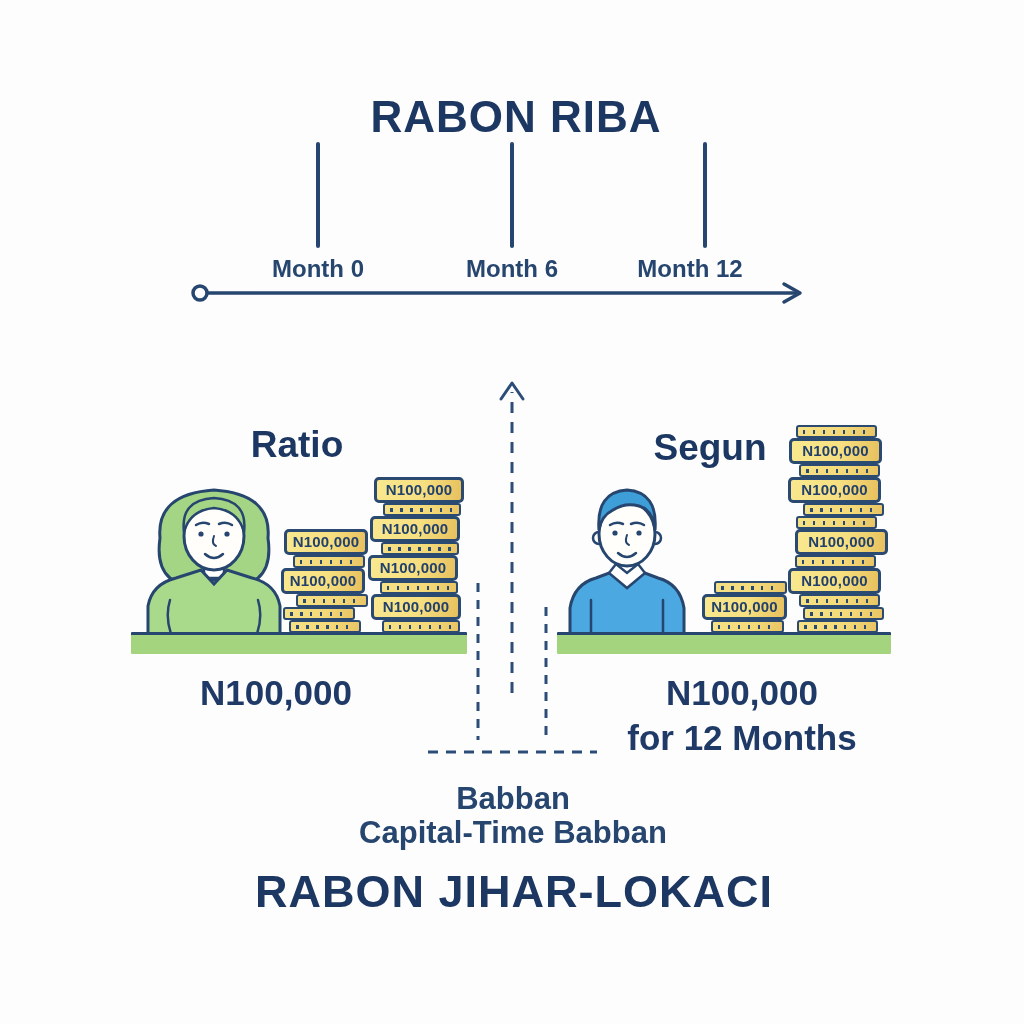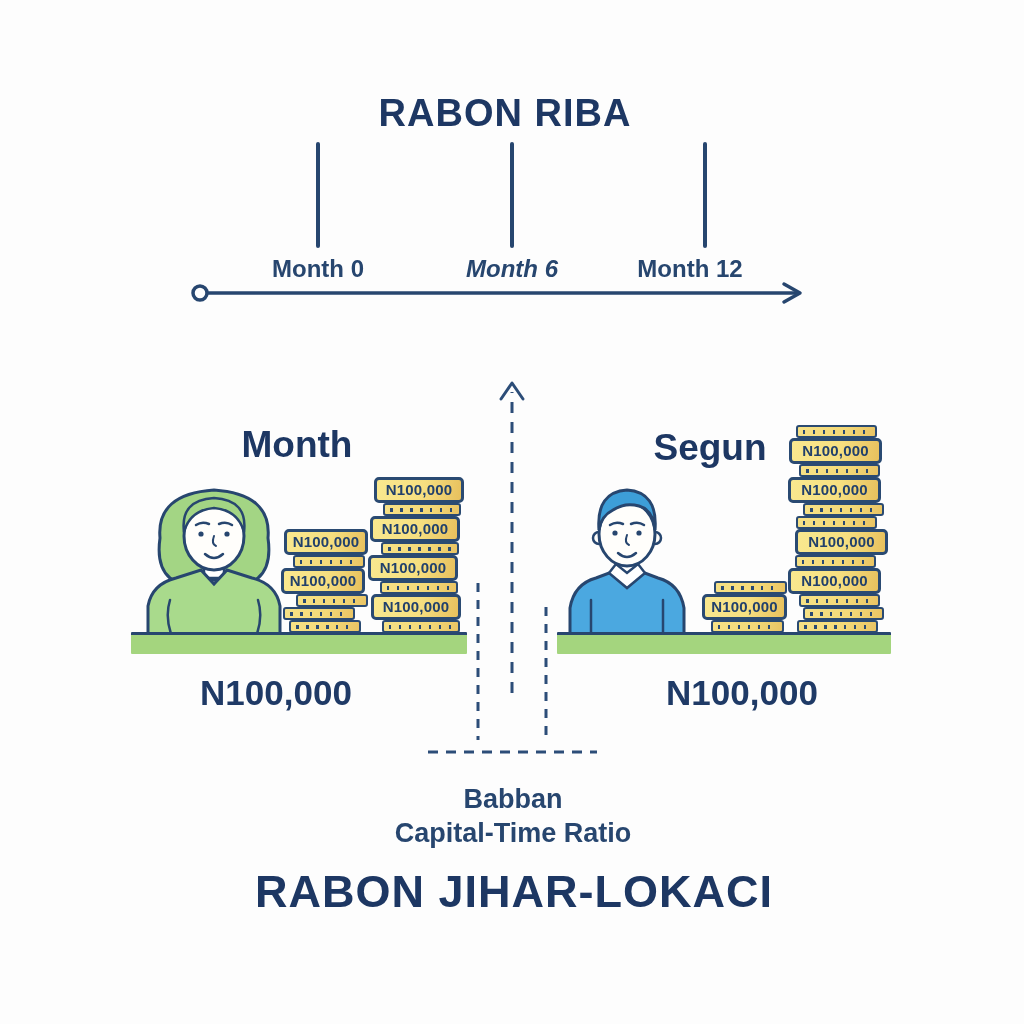--- a/index.html
+++ b/index.html
@@ -6,30 +6,30 @@
   body{
     width:1024px;height:1024px;position:relative;overflow:hidden;
     background:#fdfdfd;
     font-family:"Liberation Sans", sans-serif;
     color:#1e3a66;
   }
   .abs{position:absolute;}
   .ctr{text-align:center;}
   
   .main-title{
-    left:0;top:92px;width:1010px;
-    font-size:38px;font-weight:800;letter-spacing:1px;color:#1d3763;
+    left:11px;top:92px;width:1010px;
+    font-size:44px;font-weight:800;letter-spacing:1px;color:#1d3763;
   }
   .footer-title{
     left:0;top:866px;width:1028px;
     font-size:45px;font-weight:800;letter-spacing:1px;color:#1d3763;
   }
   .ratio-label{
     left:313px;top:782px;width:400px;
-    font-size:27px;font-weight:800;line-height:34px;color:#27466f;
+    font-size:31px;font-weight:800;line-height:34px;color:#27466f;
   }
   
   .drop-line{top:142px;width:3.5px;height:106px;background:#27466f;border-radius:2px;}
   .month-label{top:255px;width:200px;font-size:24px;font-weight:700;color:#27466f;text-align:center;}
   
   .person-name{font-size:37px;font-weight:800;width:220px;color:#1d3763;}
   
   .table{
     top:632px;height:19px;background:#a4d57e;
     border-top:3.5px solid #27466f;border-radius:1px;z-index:3;
@@ -60,40 +60,40 @@
 </head>
 <body>
 
 <div class="abs main-title ctr">RABON RIBA</div>
 
 <div class="abs drop-line" style="left:316px;"></div>
 <div class="abs drop-line" style="left:510px;"></div>
 <div class="abs drop-line" style="left:703px;"></div>
 
 <div class="abs month-label ctr" style="left:218px;">Month 0</div>
-<div class="abs month-label ctr" style="left:412px;font-style:italic;">Month 6</div>
+<div class="abs month-label ctr" style="left:412px;">Month 6</div>
 <div class="abs month-label ctr" style="left:590px;">Month 12</div>
 
 <svg class="abs" style="left:0;top:275px;" width="1024" height="40">
   <circle cx="200" cy="18" r="7" fill="#fdfdfd" stroke="#27466f" stroke-width="3.5"></circle>
   <line x1="208" y1="18" x2="797" y2="18" stroke="#27466f" stroke-width="3.5" stroke-linecap="round"></line>
   <path d="M784,9 L800,18 L784,27" fill="none" stroke="#27466f" stroke-width="3.5" stroke-linecap="round" stroke-linejoin="round"></path>
 </svg>
 
 <svg class="abs" style="left:0;top:0;" width="1024" height="1024">
 
   <line x1="512" y1="693" x2="512" y2="392" stroke="#2c4d78" stroke-width="3" stroke-dasharray="11 9"></line>
   <path d="M501,399 L512,383 L523,399" fill="none" stroke="#2c4d78" stroke-width="3" stroke-linecap="round" stroke-linejoin="round"></path>
 
   <line x1="478" y1="583" x2="478" y2="740" stroke="#2c4d78" stroke-width="3" stroke-dasharray="9 8"></line>
   <line x1="546" y1="607" x2="546" y2="740" stroke="#2c4d78" stroke-width="3" stroke-dasharray="9 8"></line>
   <line x1="428" y1="752" x2="597" y2="752" stroke="#2c4d78" stroke-width="3" stroke-dasharray="10 8"></line>
 </svg>
 
-<div class="abs person-name ctr" style="left:187px;top:424px;">Month</div>
+<div class="abs person-name ctr" style="left:187px;top:424px;">Ratio</div>
 <div class="abs person-name ctr" style="left:600px;top:427px;">Segun</div>
 
 <svg class="abs" style="left:146px;top:478px;z-index:2;" width="136" height="156" viewBox="0 0 136 156">
 
   <path d="M14,60 Q10,16 68,12 Q126,16 122,60 Q126,88 112,100 Q100,108 90,102 L46,102 Q36,108 24,100 Q10,88 14,60 Z" fill="#a3d584" stroke="#27466f" stroke-width="3"></path>
 
   <rect x="58" y="78" width="20" height="22" fill="#ffffff" stroke="#27466f" stroke-width="2.5"></rect>
 
   <ellipse cx="68" cy="58" rx="30" ry="34" fill="#fffefb" stroke="#27466f" stroke-width="3"></ellipse>
 
@@ -183,19 +183,20 @@
       <div class="coin-ridge" style="width: 81px; margin-left: 15px;"></div>
       <div class="coin-ridge" style="width: 81px; margin-left: 9px;"></div>
     </div>
   </div>
 
 <div class="abs amount-block ctr" style="left:96px;">
   <div>N100,000</div>
 </div>
 <div class="abs amount-block ctr" style="left:562px;">
   <div>N100,000</div>
+  <div>for 12 Months</div>
 </div>
 
 <div class="abs ratio-label ctr">
   <div>Babban</div>
-  <div>Capital-Time Ratio</div>
+  <div>Capital-Time Babban</div>
 </div>
 <div class="abs footer-title ctr">RABON JIHAR-LOKACI</div>
 
 </body></html>

